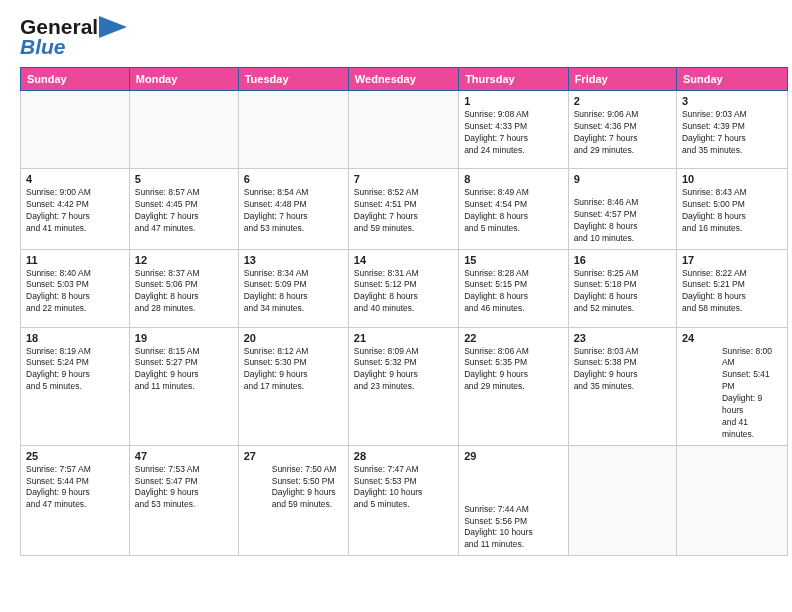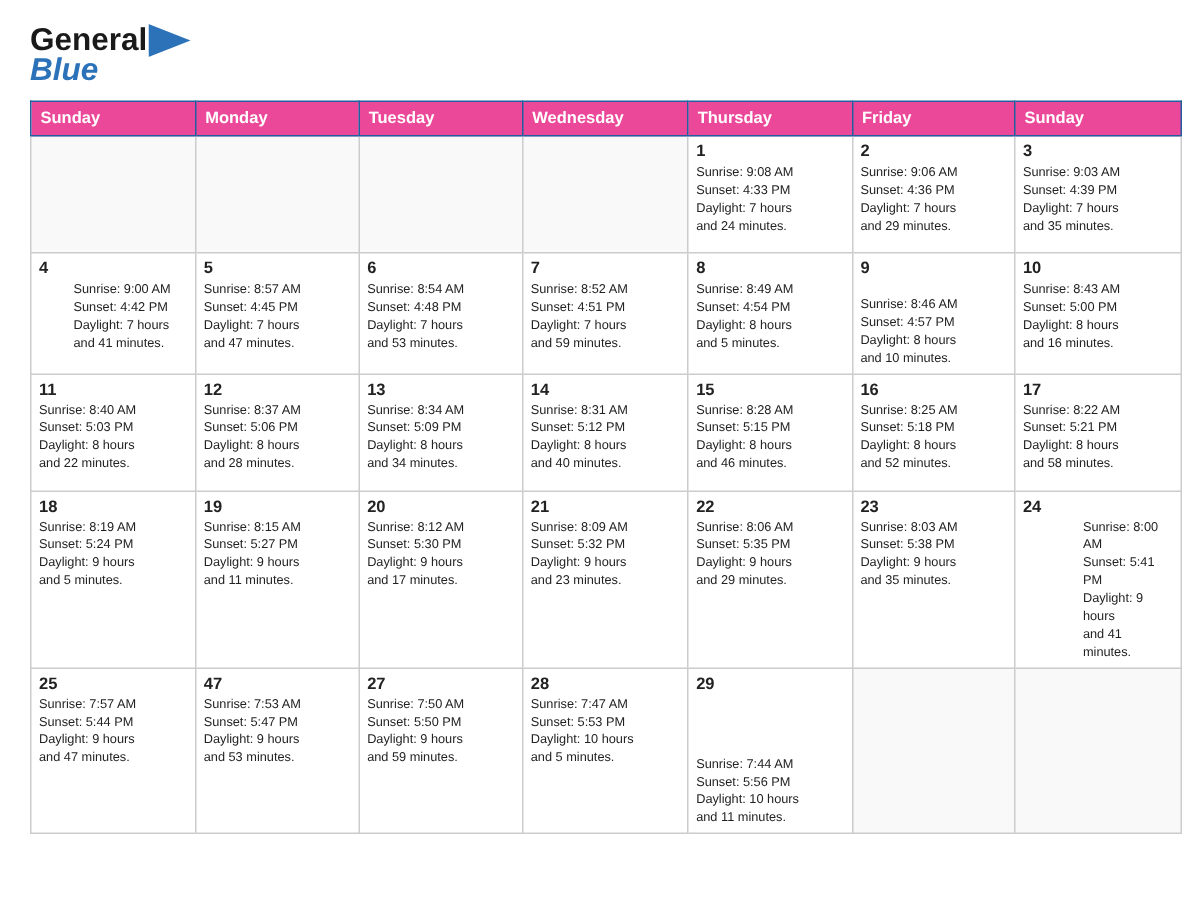--- a/index.html
+++ b/index.html
@@ -133,21 +133,21 @@
             <span class="day-num">3</span>
             <div class="day-info" style="white-space: pre-line;">Sunrise: 9:03 AM
 Sunset: 4:39 PM
 Daylight: 7 hours
 and 35 minutes.</div>
           </td>
         </tr>
         <tr>
           <td>
             <span class="day-num">4</span>
-            <div class="day-info" style="white-space: pre-line; margin-left: 23px;">Sunrise: 9:00 AM
+            <div class="day-info" style="white-space: pre-line;">Sunrise: 9:00 AM
 Sunset: 4:42 PM
 Daylight: 7 hours
 and 41 minutes.</div>
           </td>
           <td>
             <span class="day-num">5</span>
             <div class="day-info" style="white-space: pre-line;">Sunrise: 8:57 AM
 Sunset: 4:45 PM
 Daylight: 7 hours
 and 47 minutes.</div>
@@ -300,21 +300,21 @@
           </td>
           <td>
             <span class="day-num">47</span>
             <div class="day-info" style="white-space: pre-line;">Sunrise: 7:53 AM
 Sunset: 5:47 PM
 Daylight: 9 hours
 and 53 minutes.</div>
           </td>
           <td>
             <span class="day-num">27</span>
-            <div class="day-info" style="white-space: pre-line;">Sunrise: 7:50 AM
+            <div class="day-info" style="white-space: pre-line; margin-left: 28px;">Sunrise: 7:50 AM
 Sunset: 5:50 PM
 Daylight: 9 hours
 and 59 minutes.</div>
           </td>
           <td>
             <span class="day-num">28</span>
             <div class="day-info" style="white-space: pre-line;">Sunrise: 7:47 AM
 Sunset: 5:53 PM
 Daylight: 10 hours
 and 5 minutes.</div>

